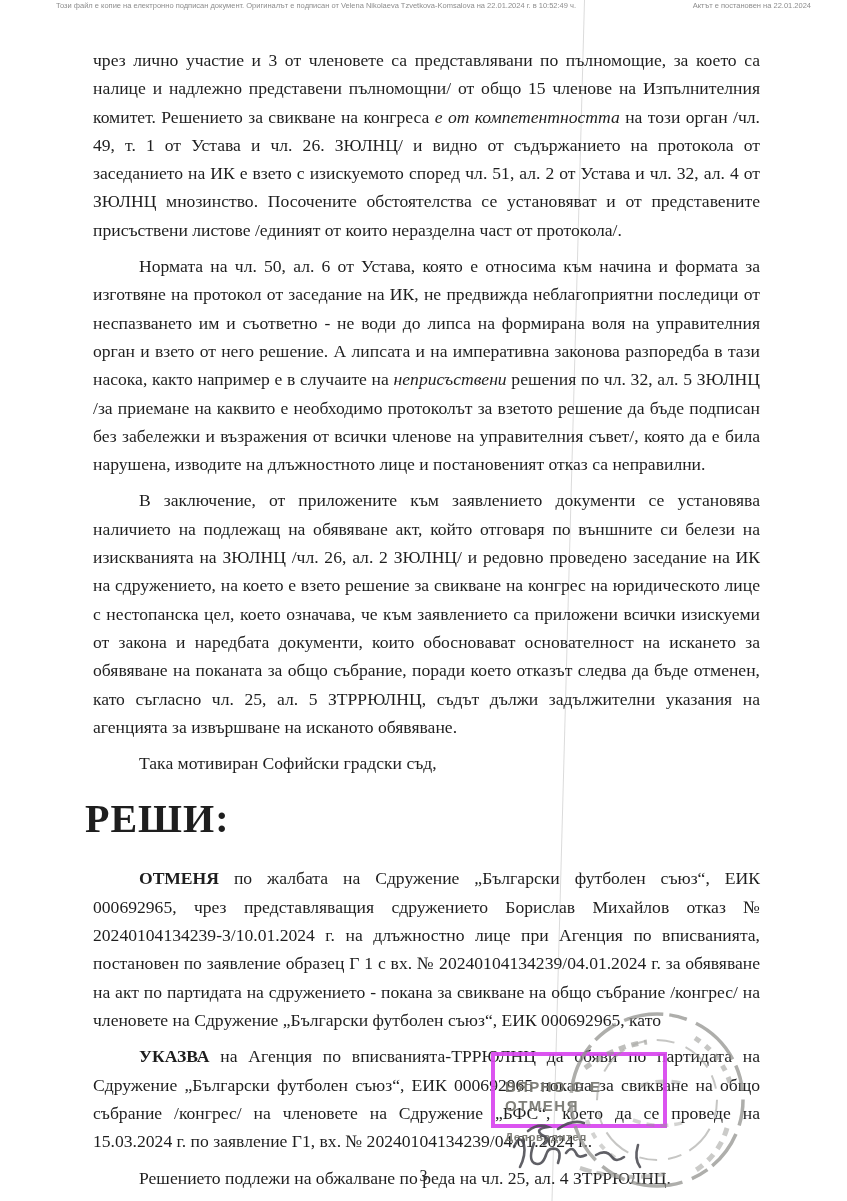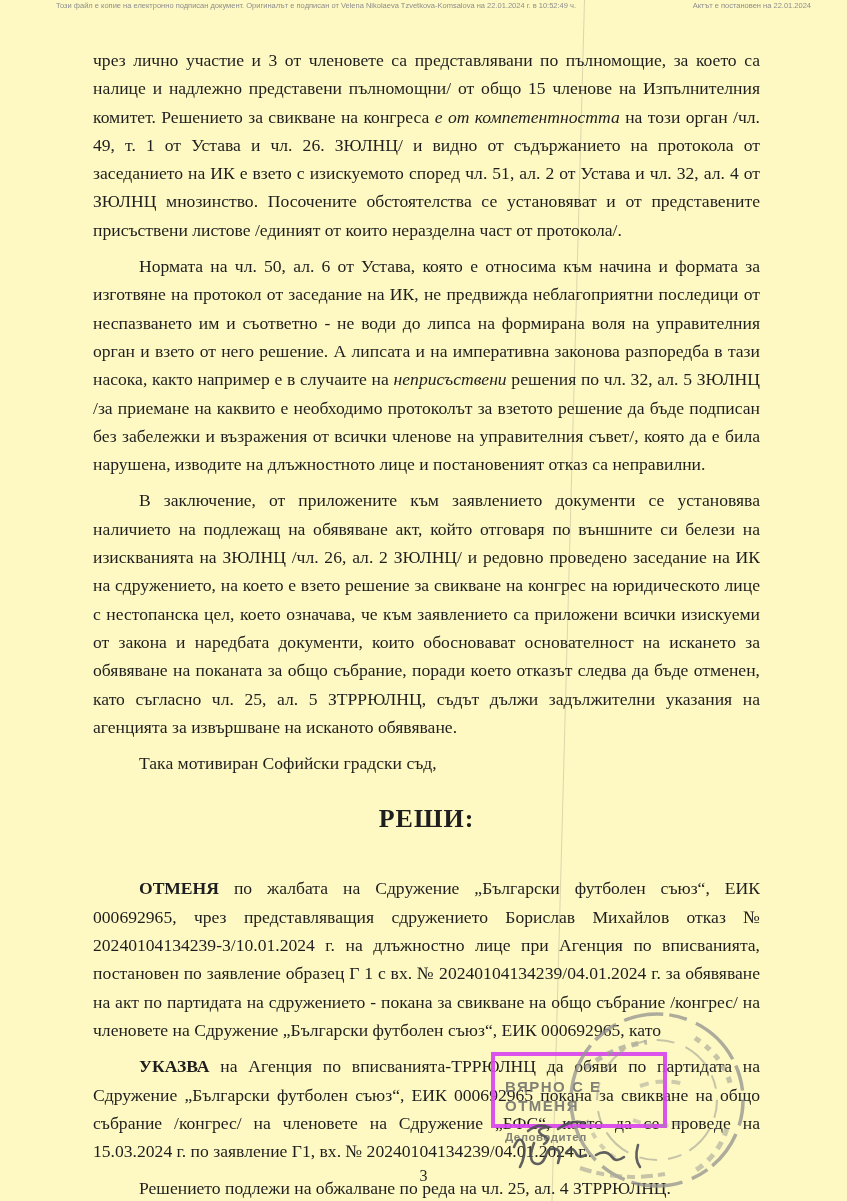--- a/index.html
+++ b/index.html
@@ -1,19 +1,19 @@
 <!DOCTYPE html>
 <html><head>
 <meta charset="utf-8">
 <style>
   html,body{margin:0;padding:0;background:#e8e8e8;}
   .page{
     position:relative;
     width:847px;height:1201px;
-    background:#fef9c3;
+    background:#ffffff;
     overflow:hidden;
     font-family:"Liberation Serif", serif;
     color:#1e1e1e;
   }
   
   .scan-header{
     position:absolute;top:1px;left:0;right:0;
     display:flex;justify-content:space-between;
     padding:0 36px 0 56px;
     font-family:"Liberation Sans", sans-serif;
@@ -27,23 +27,23 @@
     transform:rotate(1.55deg);transform-origin:top center;
   }
   .doc-body{
     position:absolute;left:85px;top:38px;width:683px;
     font-size:17.6px;line-height:28.3px;
     text-align:justify;
   }
   .doc-body p{margin:8px;text-indent:46px;}
   .doc-body p.no-indent{text-indent:0;}
   .decision{
-    margin:24px 0 37px 0;
-    text-align:center;
-    font-size:26px;line-height:36px;font-weight:bold;
+    margin:24px 0 27px 0;
+    text-align:left;
+    font-size:40px;line-height:36px;font-weight:bold;
     letter-spacing:1px;text-indent:0;
   }
   .appeal{margin-top:9px !important;}
   .sign-row{
     margin-top:37px;
     padding-left:234px;
     font-weight:bold;font-size:17.6px;line-height:28px;
     text-align:left;text-indent:0;white-space:nowrap;
   }
   .uline{display:inline-block;border-bottom:2px solid #3a3a3a;height:14px;}

